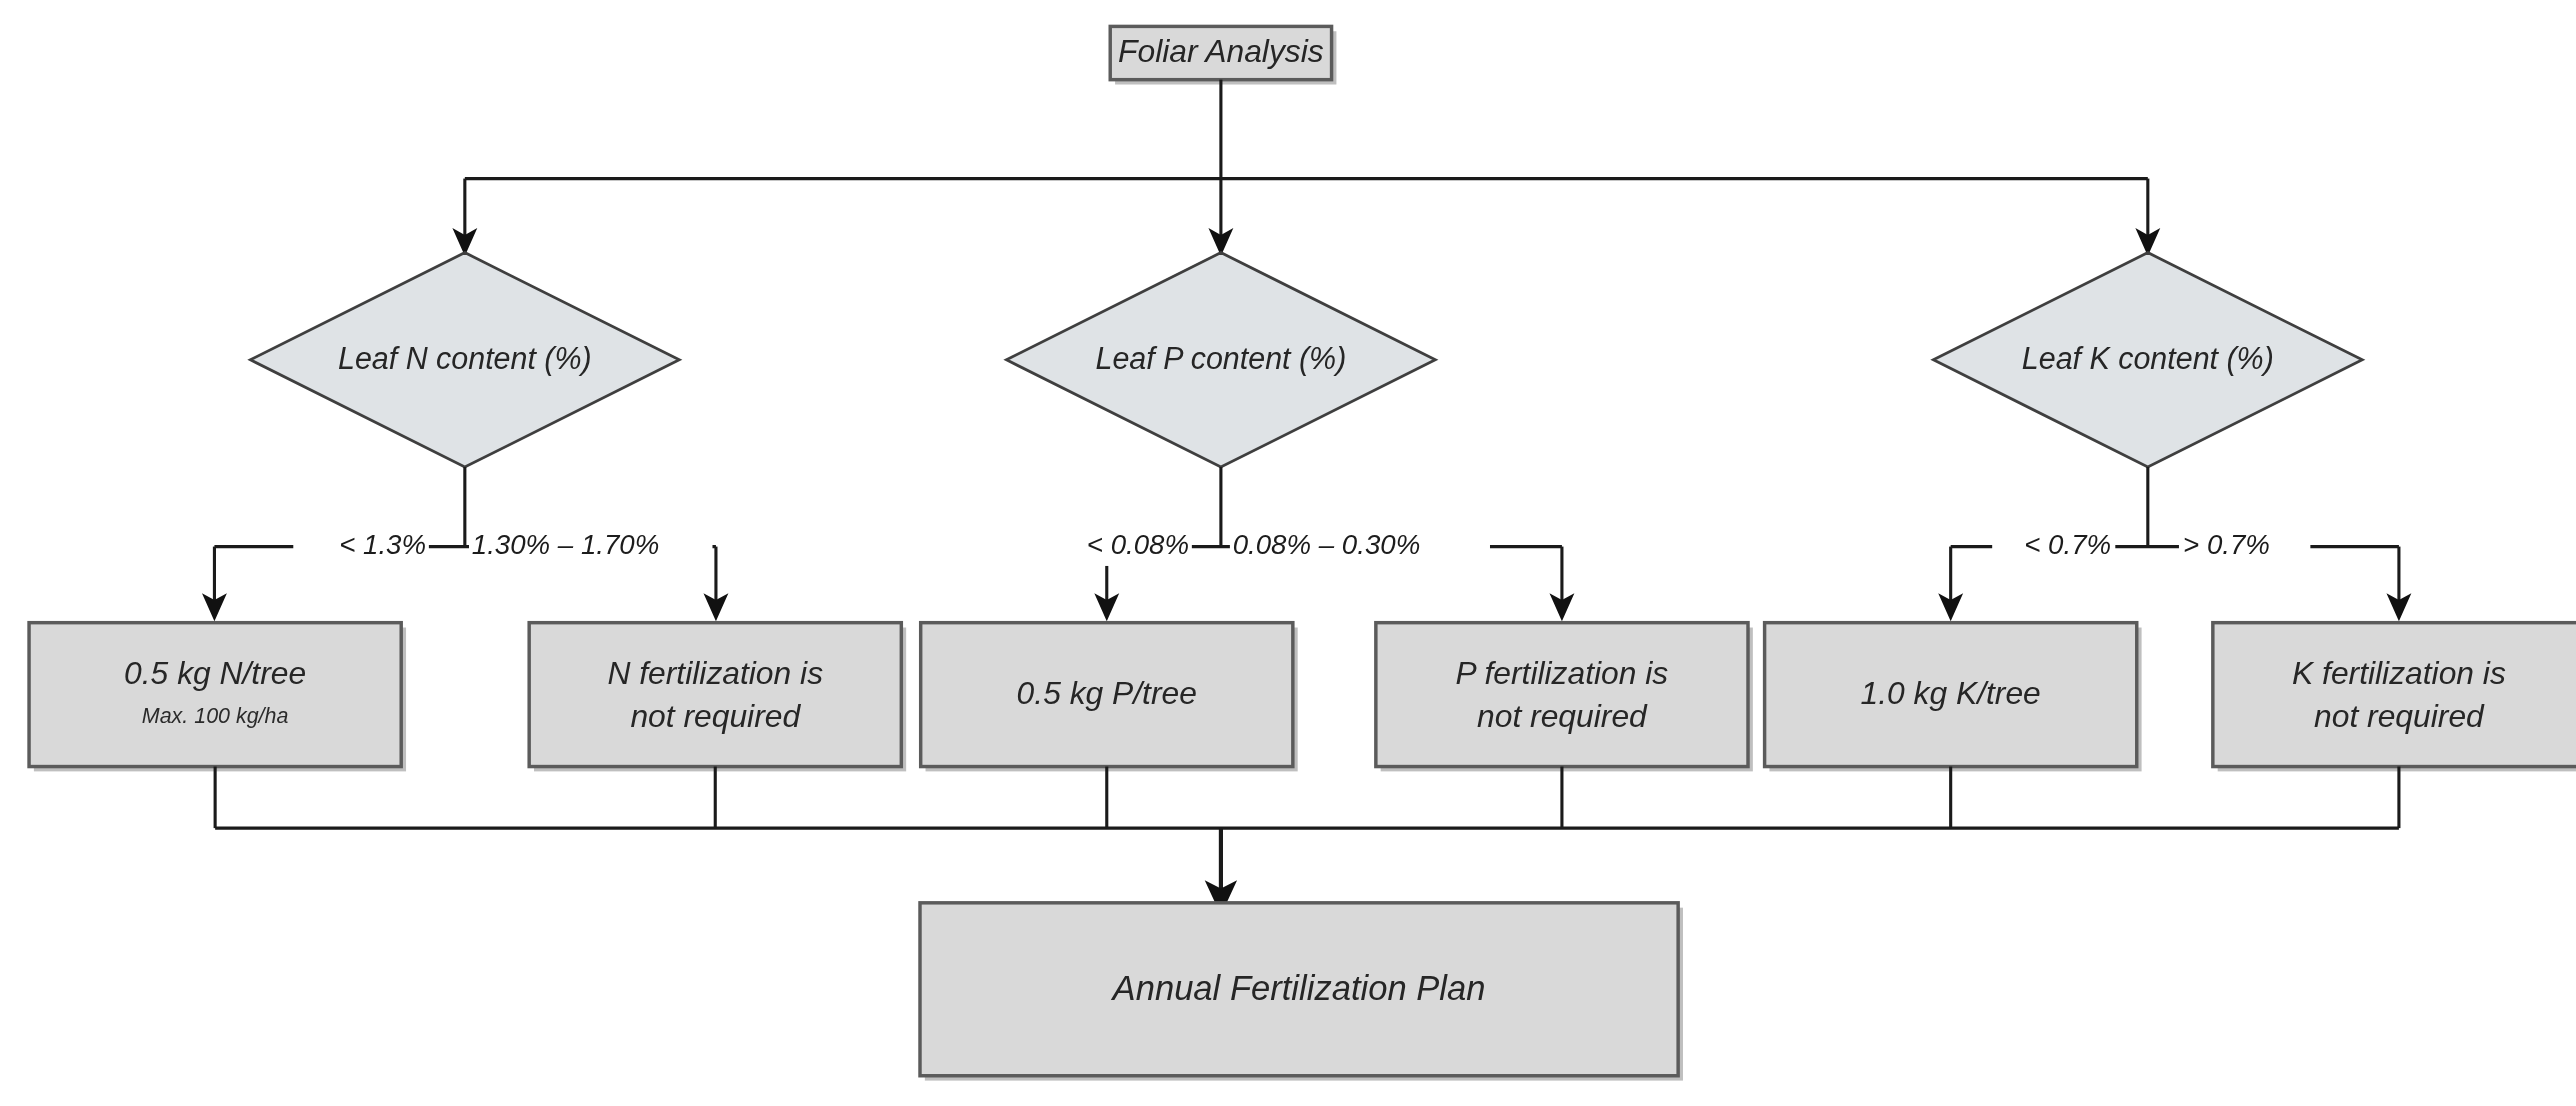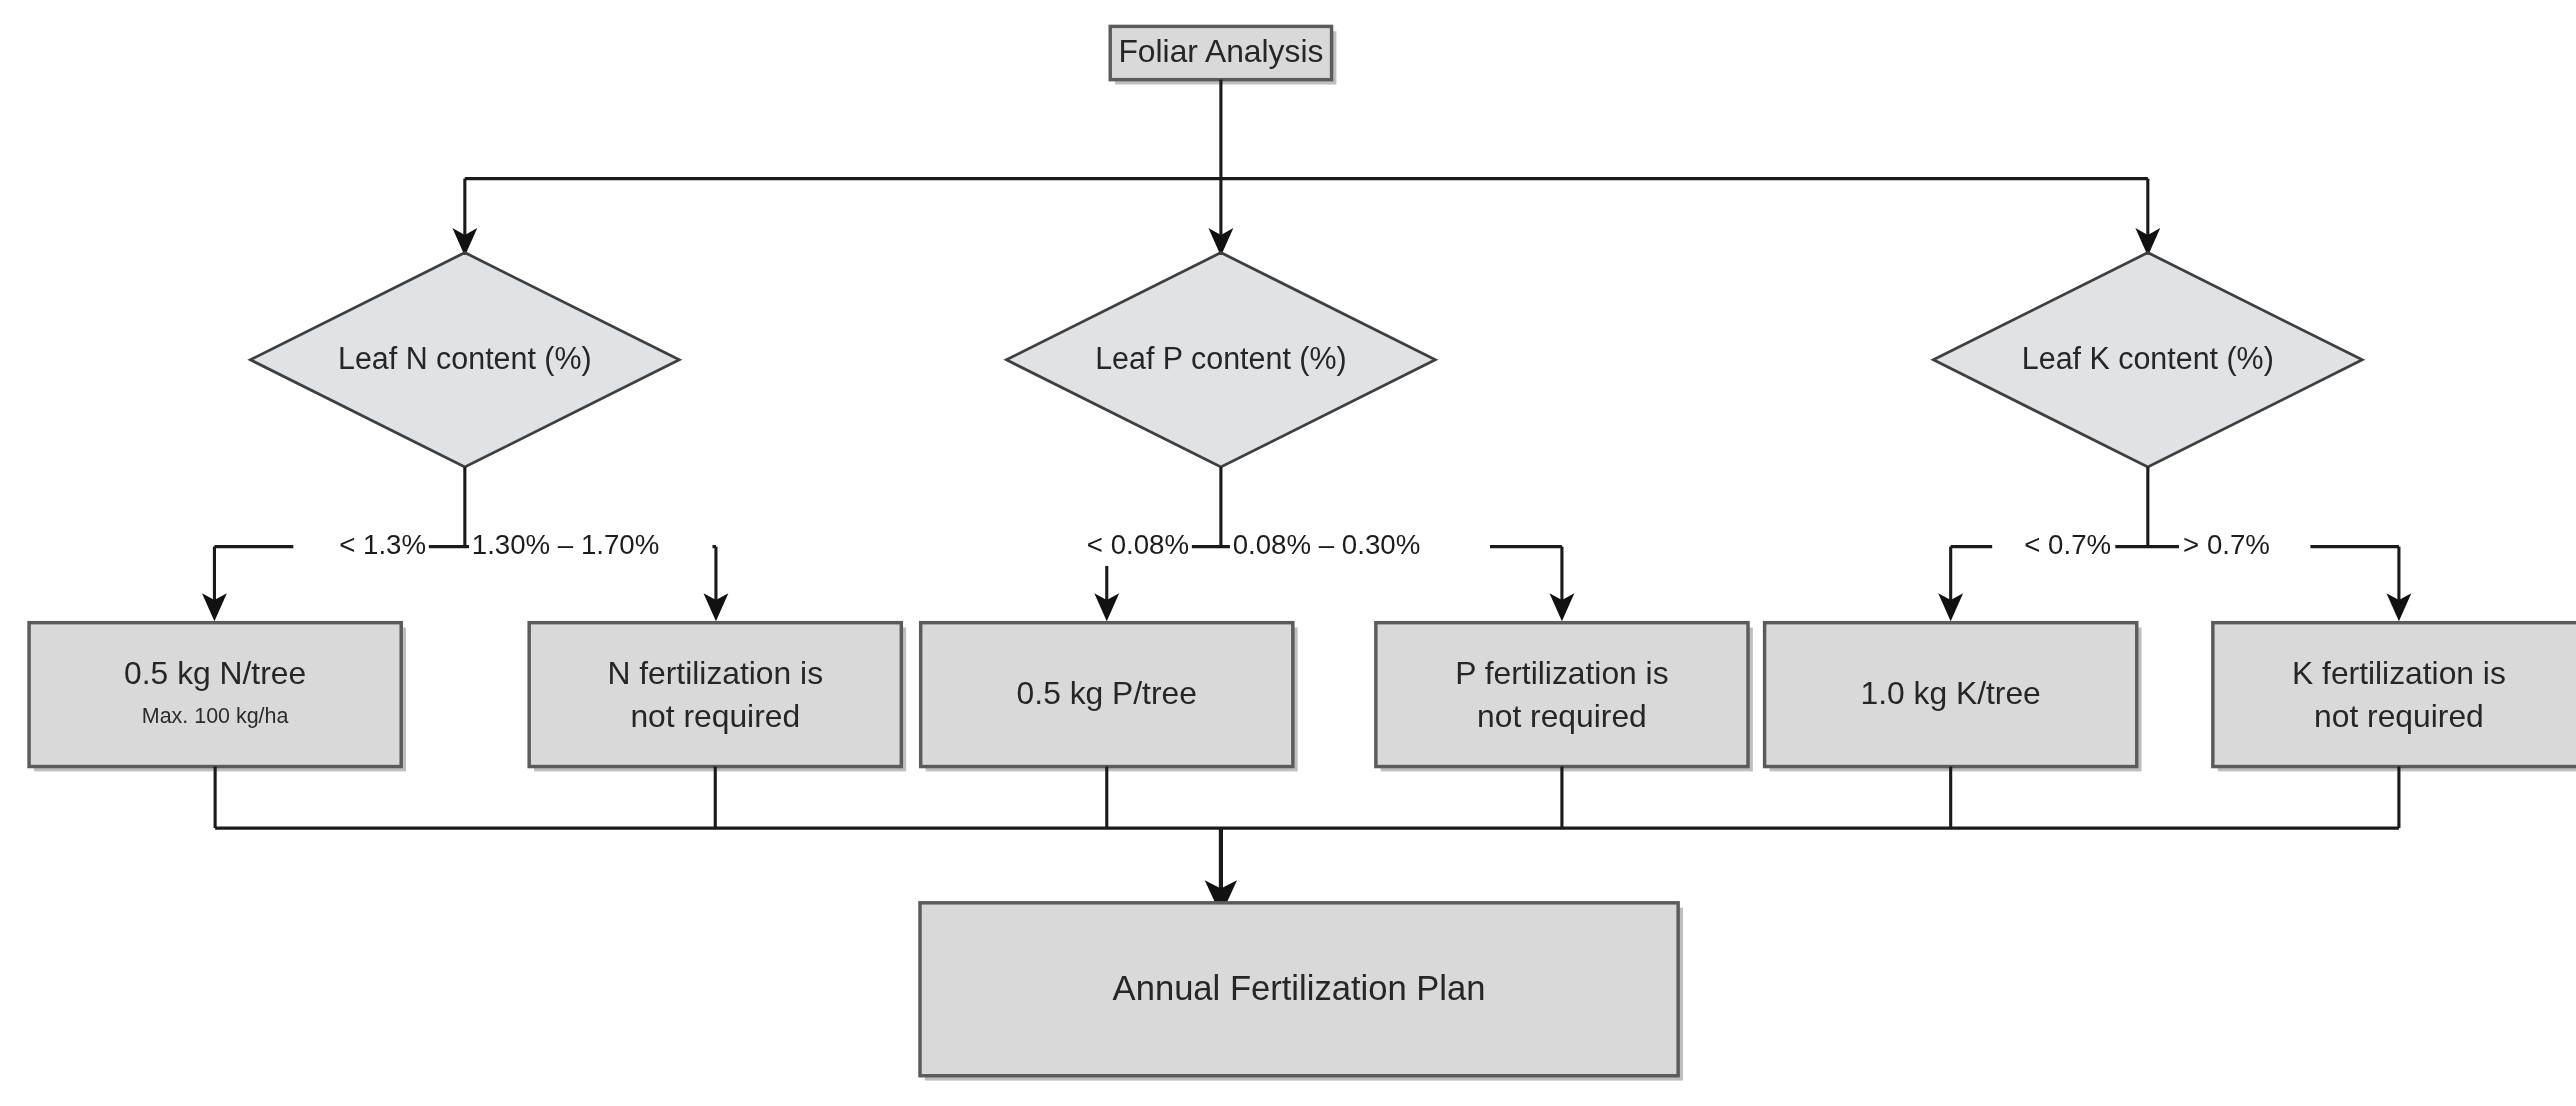--- a/index.html
+++ b/index.html
@@ -10,20 +10,21 @@
   body {
     width: 2576px;
     height: 1107px;
     font-family: "Liberation Sans", sans-serif;
     overflow: hidden;
   }
   #chart-root {
     position: relative;
     width: 2576px;
     height: 1107px;
+    font-style: italic;
   }
   svg.flow {
     position: absolute;
     left: 0;
     top: 0;
     width: 2576px;
     height: 1107px;
     display: block;
   }
   .node-box-fill { fill: #d9d9d9; }

